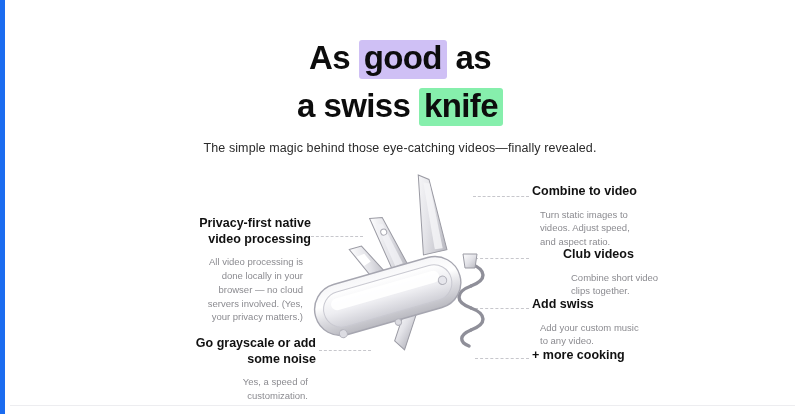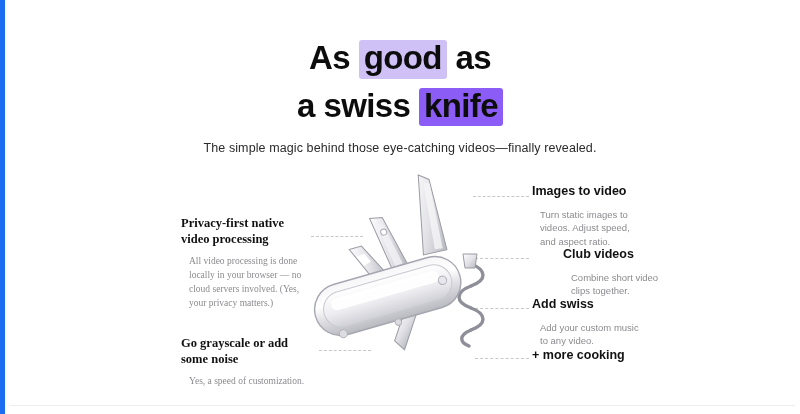--- a/index.html
+++ b/index.html
@@ -56,21 +56,21 @@
     color: #0d0d0d;
   }
   .headline .line { display: block; white-space: nowrap; }
   .hl {
     padding: 1px 5px 3px 5px;
     border-radius: 3px;
     display: inline-block;
     line-height: 1.05;
   }
   .hl-purple { background: #cfc0f5; }
-  .hl-lav { background: #8b5cf6; }
+  .hl-lav { background: #86efac; }
 
   .subtitle {
     position: absolute;
     top: 141px;
     left: 0;
     width: 790px;
     text-align: center;
     font-size: 12.5px;
     color: #2b2b2b;
     letter-spacing: 0.1px;
@@ -95,21 +95,21 @@
     margin: 0 0 6px 0;
   }
   .callout .c-body {
     font-size: 9.5px;
     font-weight: 400;
     color: #8b8b90;
     line-height: 1.45;
     margin: 8px;
   }
 
-  .left-col { text-align: left; font-family: Liberation Serif, serif; }
+  .left-col { text-align: right; }
   .right-col { text-align: left; }
 
   
   #co-privacy { left: 176px; top: 216px; width: 130px; }
   #co-grayscale { left: 176px; top: 336px; width: 135px; }
   #co-images { left: 527px; top: 184px; width: 120px; }
   #co-club { left: 558px; top: 247px; width: 120px; }
   #co-music { left: 527px; top: 297px; width: 120px; }
   #co-more { left: 527px; top: 348px; width: 130px; }
 
@@ -222,21 +222,21 @@
       <p class="c-title">Privacy-first native video processing</p>
       <p class="c-body">All video processing is done locally in your browser — no cloud servers involved. (Yes, your privacy matters.)</p>
     </div>
 
     <div class="callout left-col" id="co-grayscale">
       <p class="c-title">Go grayscale or add some noise</p>
       <p class="c-body">Yes, a speed of customization.</p>
     </div>
 
     <div class="callout right-col" id="co-images">
-      <p class="c-title">Images to video</p>
+      <p class="c-title">Combine to video</p>
       <p class="c-body">Turn static images to videos. Adjust speed, and aspect ratio.</p>
     </div>
 
     <div class="callout right-col" id="co-club">
       <p class="c-title">Club videos</p>
       <p class="c-body">Combine short video clips together.</p>
     </div>
 
     <div class="callout right-col" id="co-music">
       <p class="c-title">Add swiss</p>

